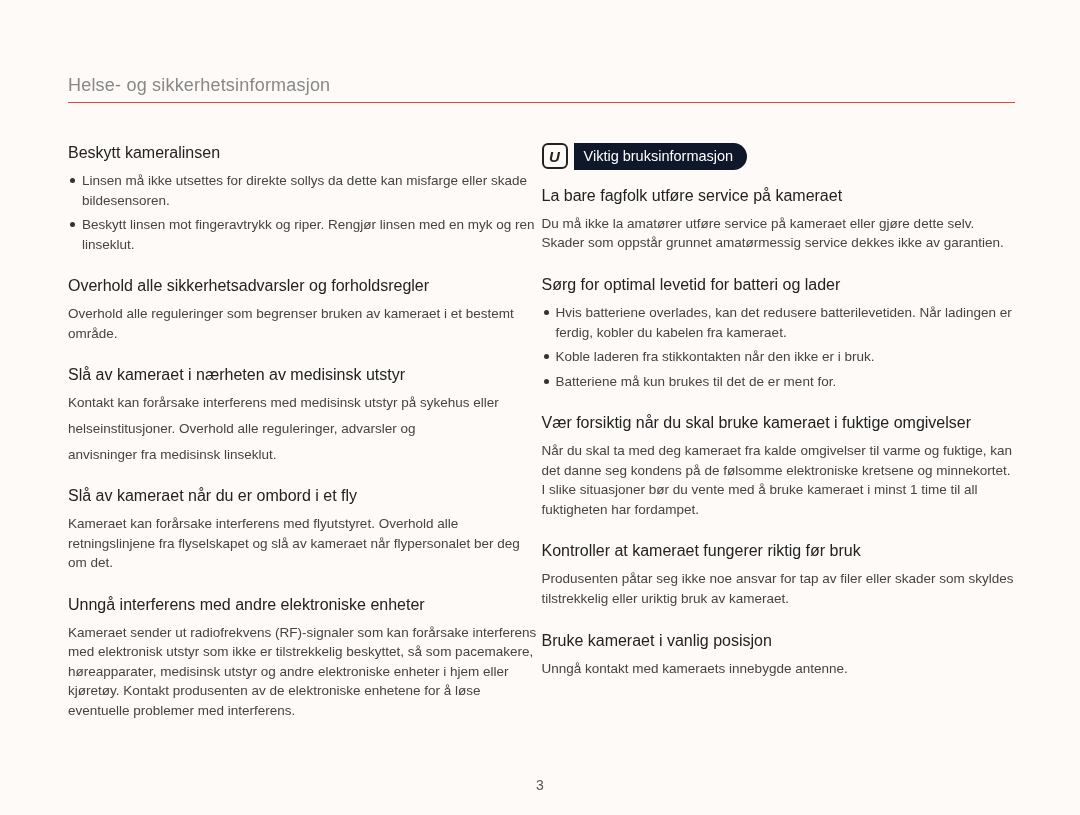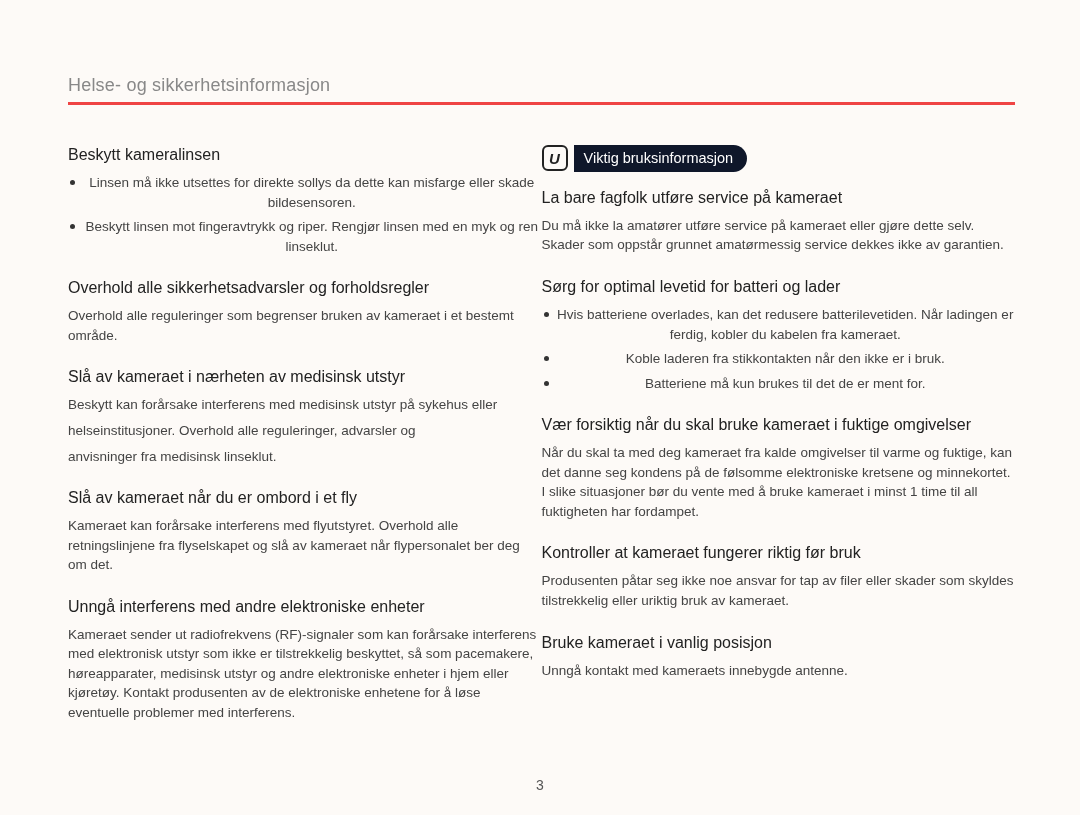--- a/index.html
+++ b/index.html
@@ -15,21 +15,21 @@
       color: #333;
       padding: 75px 65px 30px 68px;
       position: relative;
     }
     .page-header {
       font-size: 18px;
       font-weight: 300;
       color: #888;
       letter-spacing: 0.2px;
       padding-bottom: 6px;
-      border-bottom: 3px solid #ef4444;
+      border-bottom: 1px solid #ef4444;
       margin-bottom: 40px;
     }
     .columns {
       display: flex;
     }
     .column {
       flex: 1;
       min-width: 0;
     }
     .section {
@@ -55,21 +55,20 @@
       list-style: none;
     }
     .bullets li {
       position: relative;
       padding-left: 14px;
       margin-bottom: 5px;
       font-size: 13.5px;
       font-weight: 300;
       color: #444;
       line-height: 1.45;
-      text-align: center;
     }
     .bullets li::before {
       content: "";
       position: absolute;
       left: 2px;
       top: 7px;
       width: 5px;
       height: 5px;
       background: #333;
       border-radius: 50%;
@@ -131,21 +130,21 @@
     </div>
 
     <div class="section">
       <div class="section-heading">Overhold alle sikkerhetsadvarsler og forholdsregler</div>
       <div class="section-body">Overhold alle reguleringer som begrenser bruken av kameraet i et bestemt område.</div>
     </div>
 
     <div class="section">
       <div class="section-heading">Slå av kameraet i nærheten av medisinsk utstyr</div>
       <div class="section-body">
-        <p>Beskytt kan forårsake interferens med medisinsk utstyr på sykehus eller</p>
+        <p>Kontakt kan forårsake interferens med medisinsk utstyr på sykehus eller</p>
         <p>helseinstitusjoner. Overhold alle reguleringer, advarsler og</p>
         <p>anvisninger fra medisinsk linseklut.</p>
       </div>
     </div>
 
     <div class="section">
       <div class="section-heading">Slå av kameraet når du er ombord i et fly</div>
       <div class="section-body">Kameraet kan forårsake interferens med flyutstyret. Overhold alle retningslinjene fra flyselskapet og slå av kameraet når flypersonalet ber deg om det.</div>
     </div>
 

